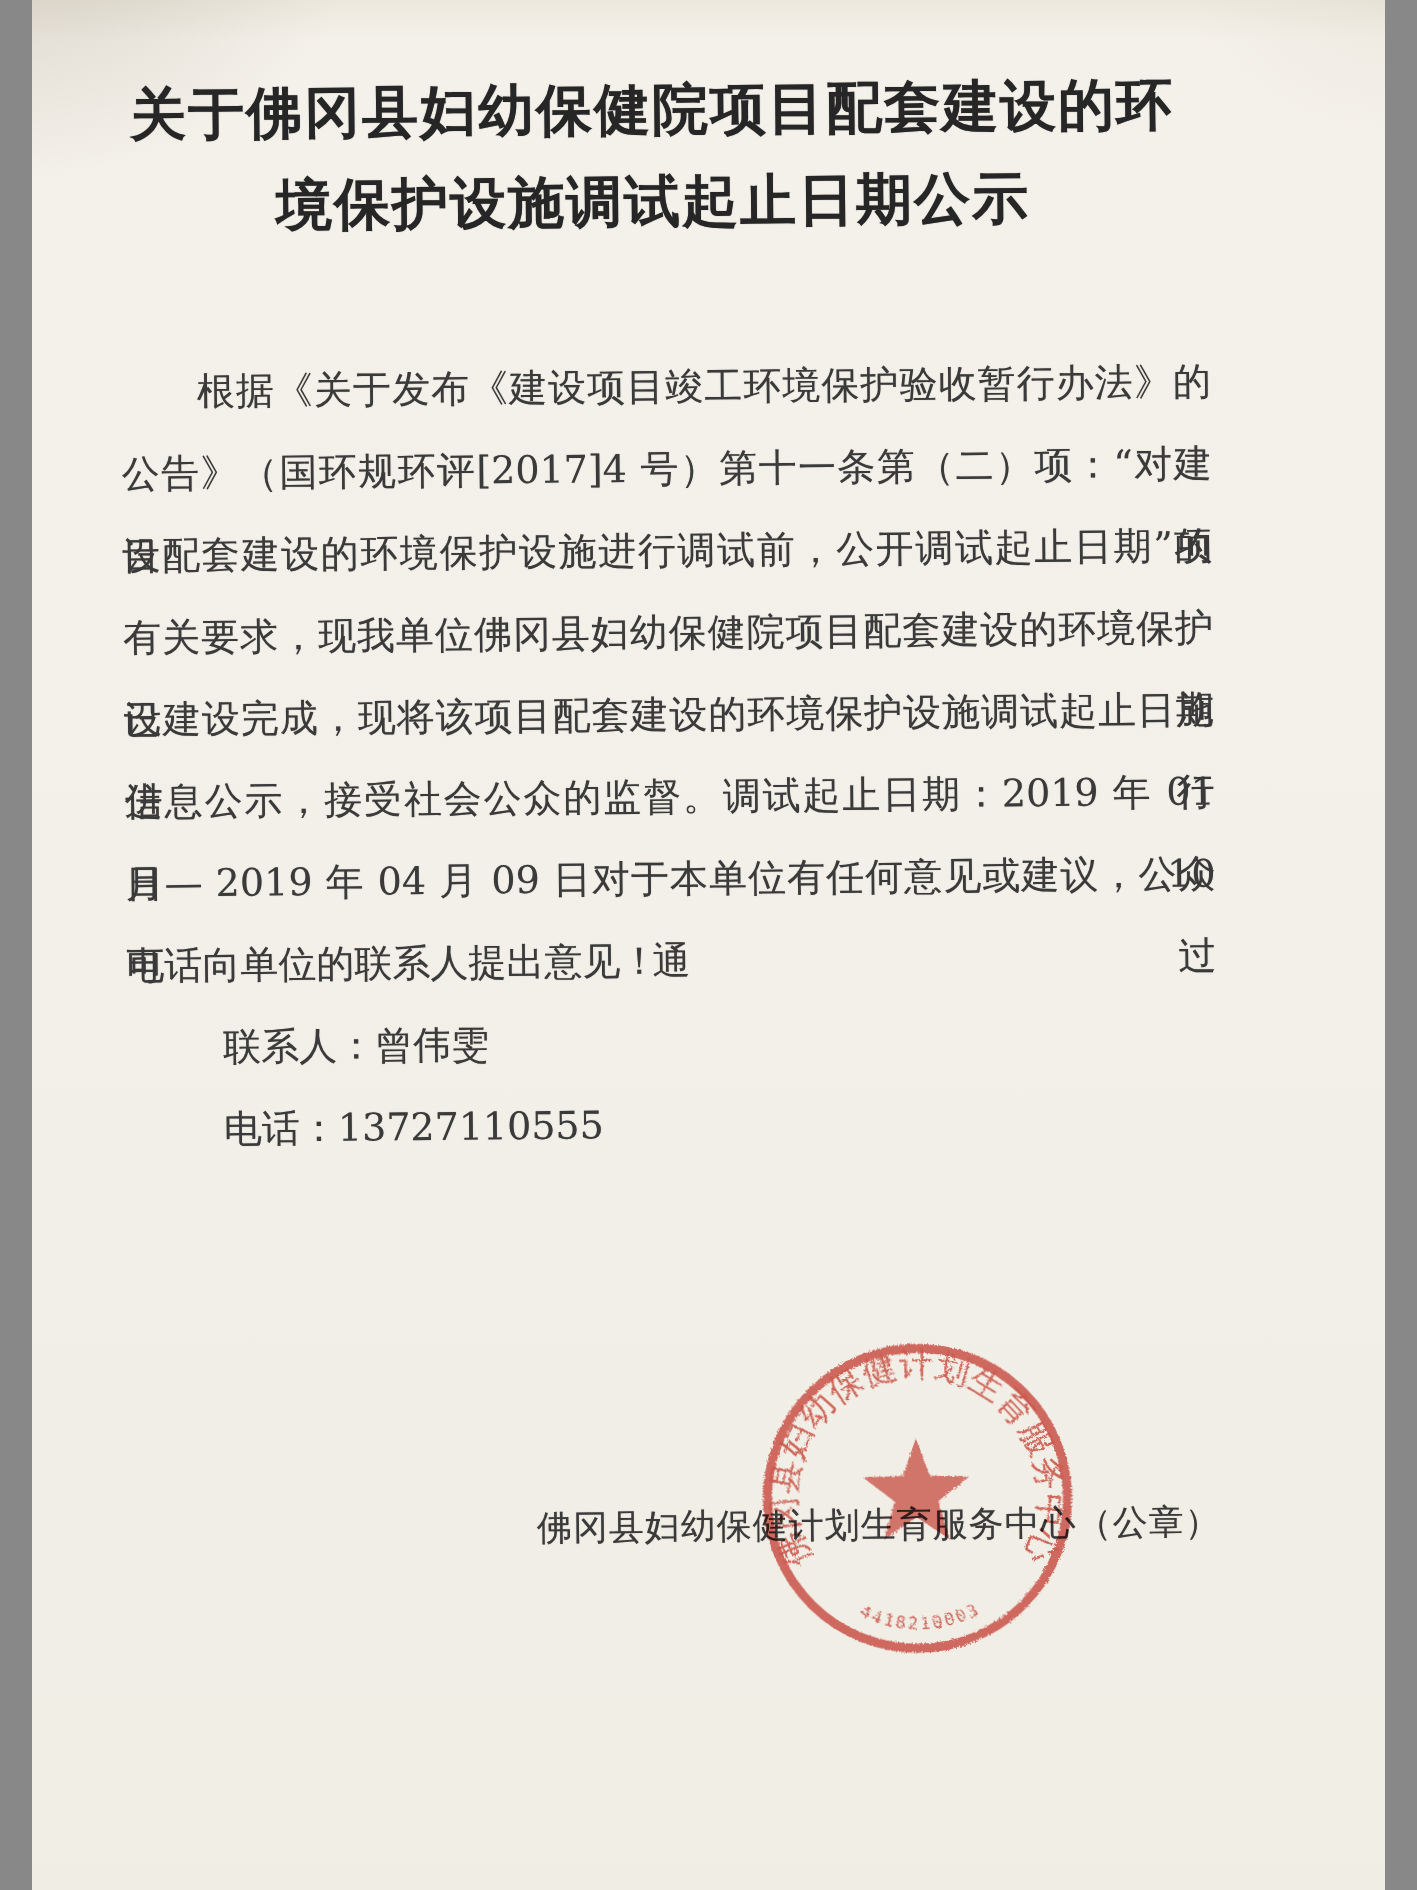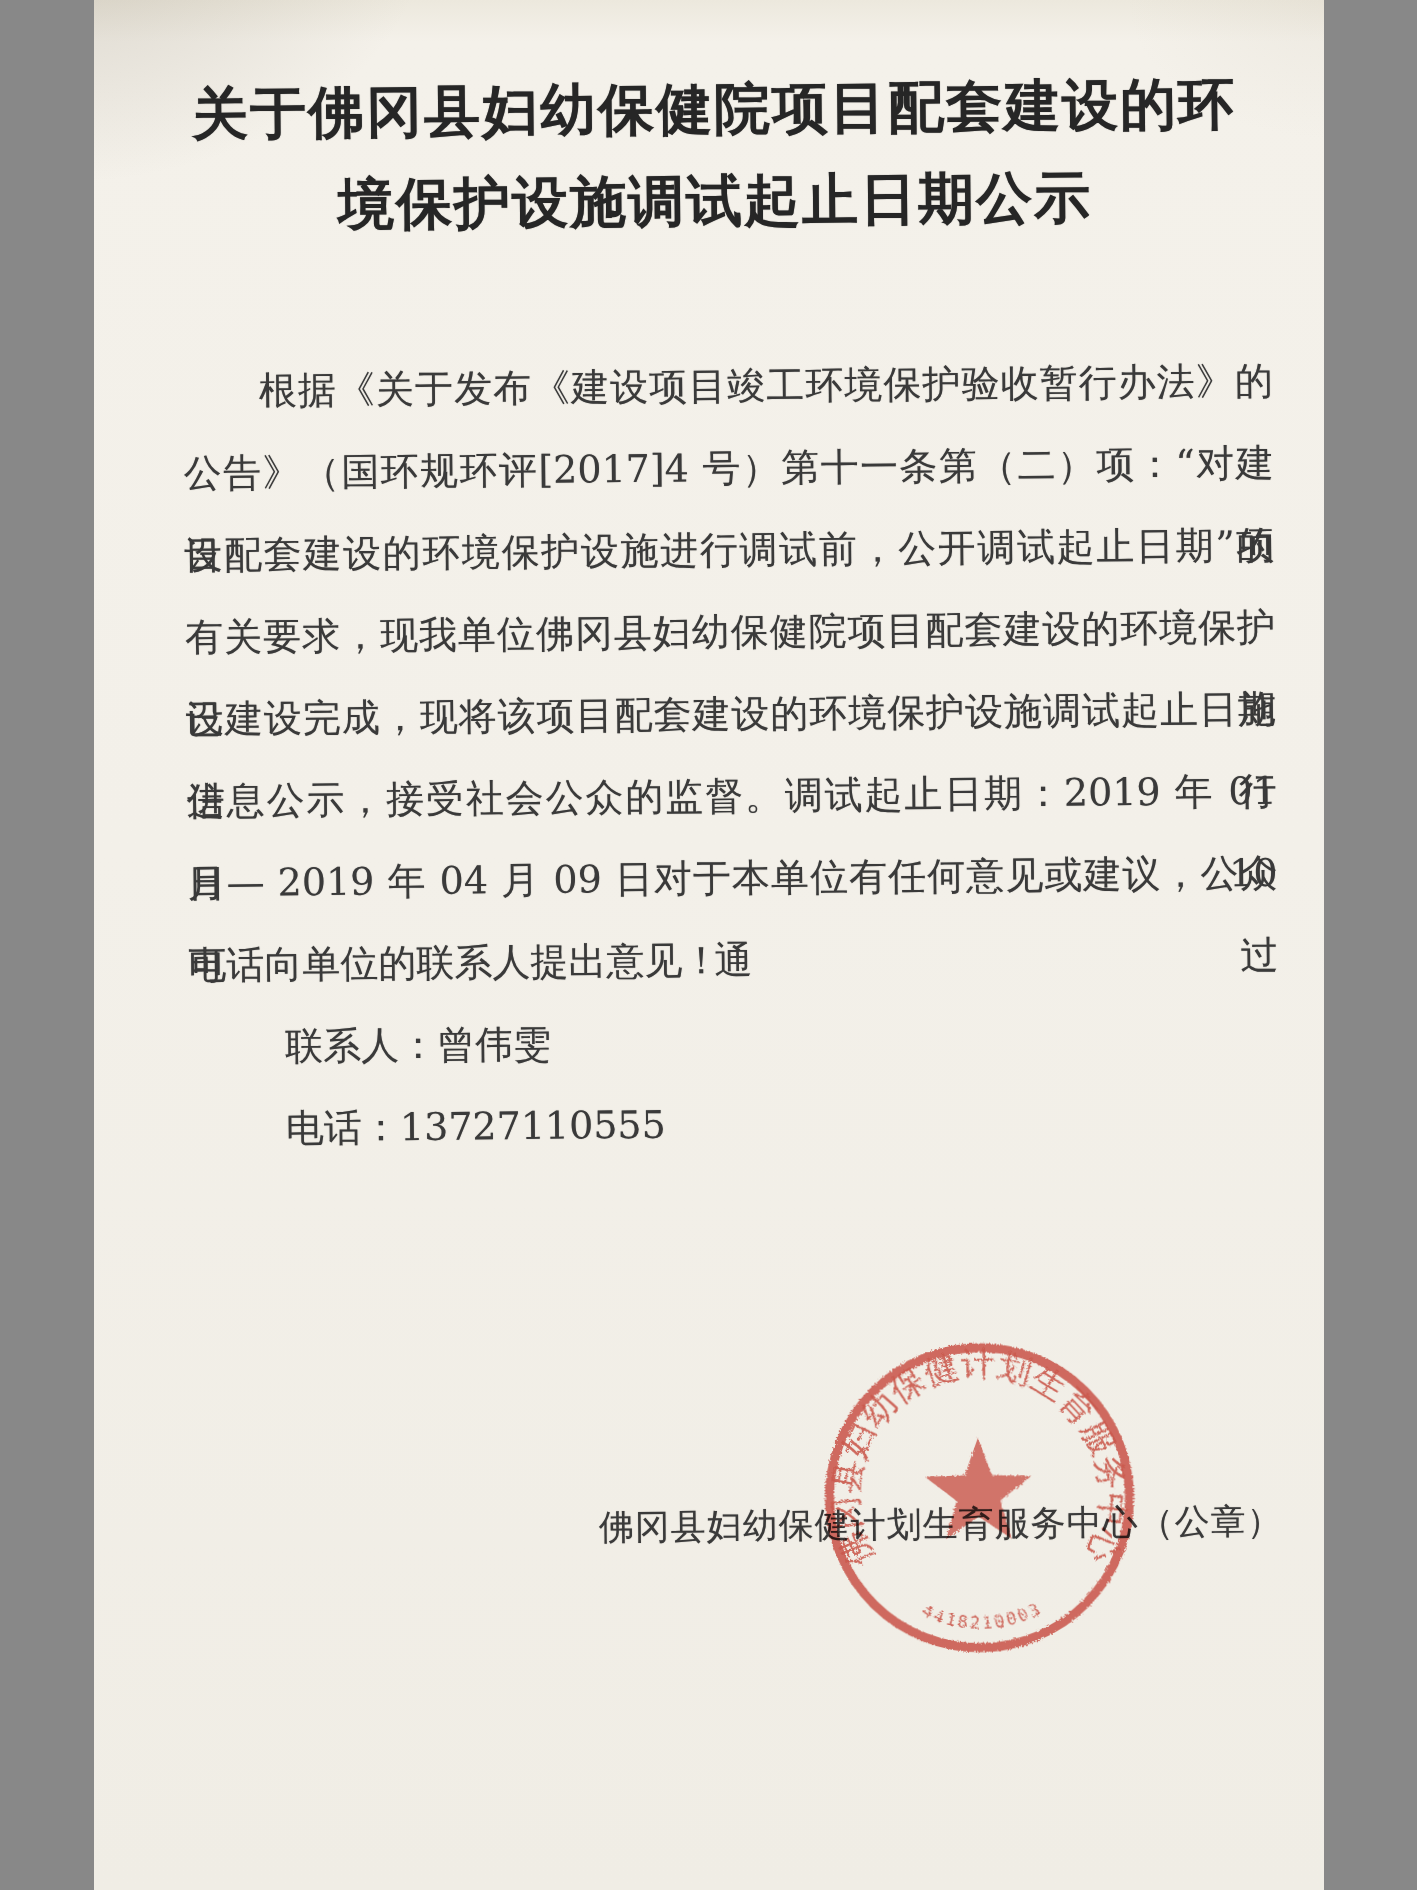--- a/index.html
+++ b/index.html
@@ -1,18 +1,18 @@
 <!DOCTYPE html>
 <html><head>
 <meta charset="utf-8">
 <style>
   html,body{margin:0;padding:0;background:#888;}
   .page{
     position:relative;
-    width:1230px;height:1890px;
+    width:1353px;height:1890px;
     margin:0 auto;
     overflow:hidden;
     background:
       radial-gradient(620px 420px at -4% -4%, rgba(150,140,122,.30), rgba(150,140,122,0) 62%),
       radial-gradient(300px 200px at 101% 0%, rgba(190,180,160,.12), rgba(190,180,160,0) 70%),
       linear-gradient(180deg,#ece8dd 0,#f4f1ea 2.2%,#f3f0e9 45%,#f0ede5 100%);
     font-family:"DejaVu Serif","Liberation Serif",serif;
   }
   .doc{
     position:absolute;inset:0;

